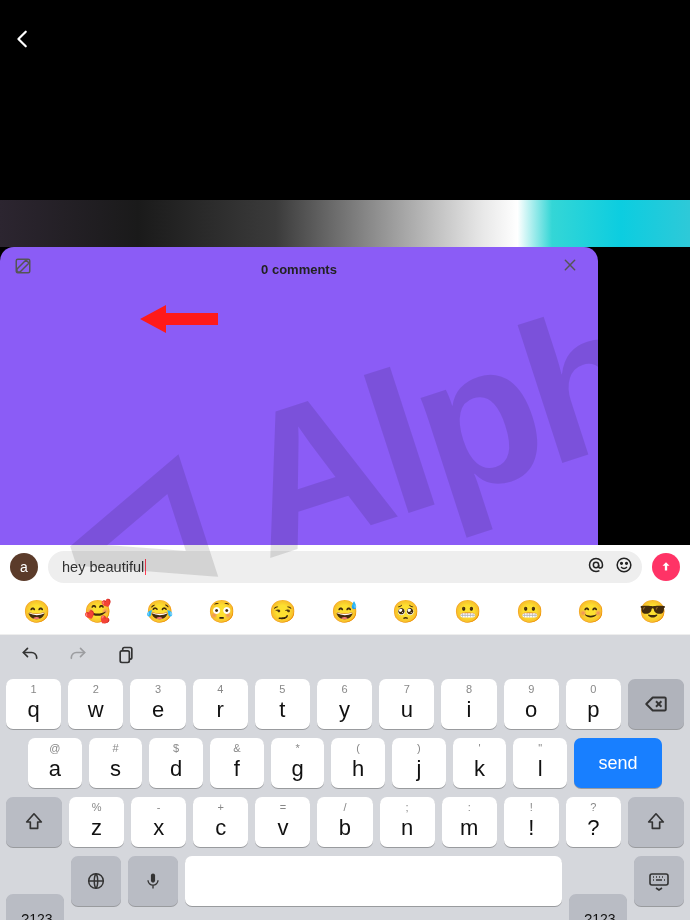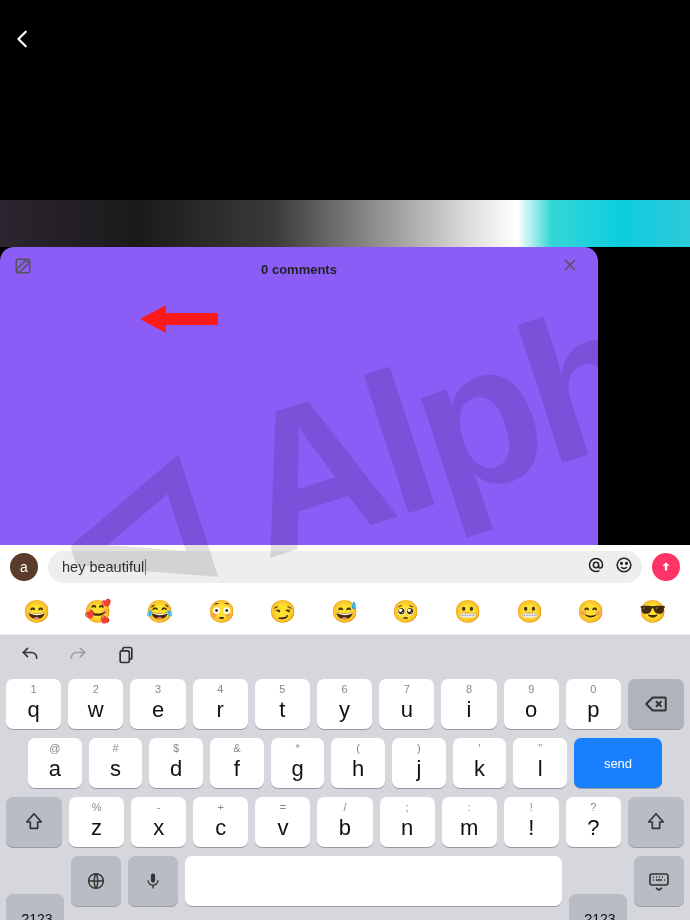--- a/index.html
+++ b/index.html
@@ -43,21 +43,21 @@
   .kb-tool.disabled { opacity:.35; }
   .kb-tool svg { width:20px; height:20px; }
 
   .kb-rows { padding:4px 6px 6px 6px; }
   .kb-row { display:flex; gap:7px; margin-bottom:9px; }
   .key { background:#fff; border-radius:7px; box-shadow:0 1px 0 rgba(0,0,0,.28); height:50px; flex:1; position:relative; display:flex; align-items:center; justify-content:center; font-size:22px; color:#111; }
   .key .sub { position:absolute; top:4px; left:0; right:0; text-align:center; font-size:11px; color:#888; }
   .key .main { position:absolute; bottom:6px; left:0; right:0; text-align:center; font-size:22px; }
   .key.backspace { flex:0 0 56px; background:#b0b3bb; }
   .key.shift { flex:0 0 56px; background:#b9bcc4; }
-  .key.send { flex:0 0 88px; background:#187fff; color:#fff; font-size:13px; }
+  .key.send { flex:0 0 88px; background:#187fff; color:#fff; font-size:18px; }
   .key.space { flex:1; }
   .kb-row.r2 { padding:0 22px; }
   .kb-row.r4 .key.mode { flex:0 0 58px; font-size:14px; background:#b9bcc4;margin-top:38px; }
   .kb-row.r4 .key.globe, .kb-row.r4 .key.mic, .kb-row.r4 .key.kb-hide { flex:0 0 50px; background:#b9bcc4; }
 
   .watermark { position:absolute; inset:0; pointer-events:none; display:flex; align-items:center; justify-content:center; opacity:.11; }
   .watermark span { font-size:200px; font-weight:700; color:#000; transform:rotate(-18deg); letter-spacing:-8px; font-family:Arial,sans-serif; white-space:nowrap; }
 </style>
 </head>
 <body>

